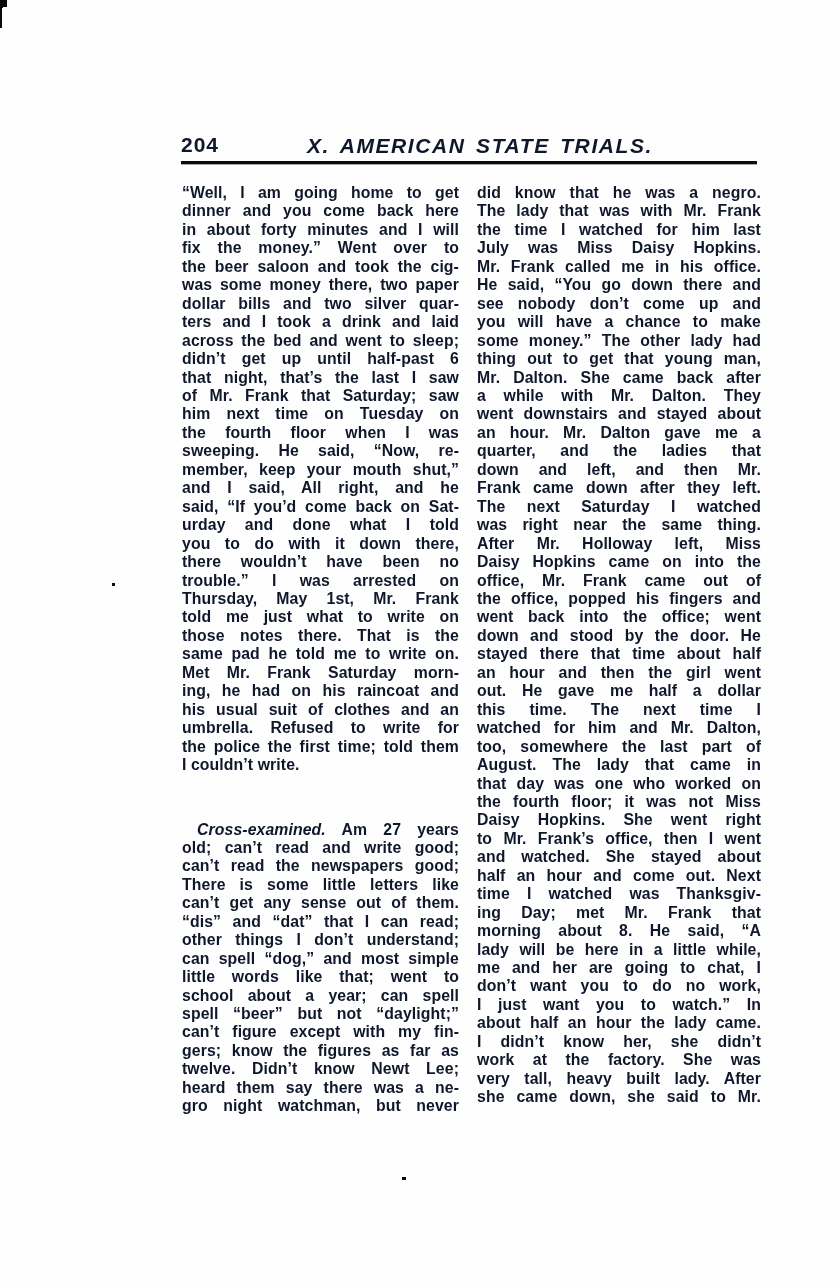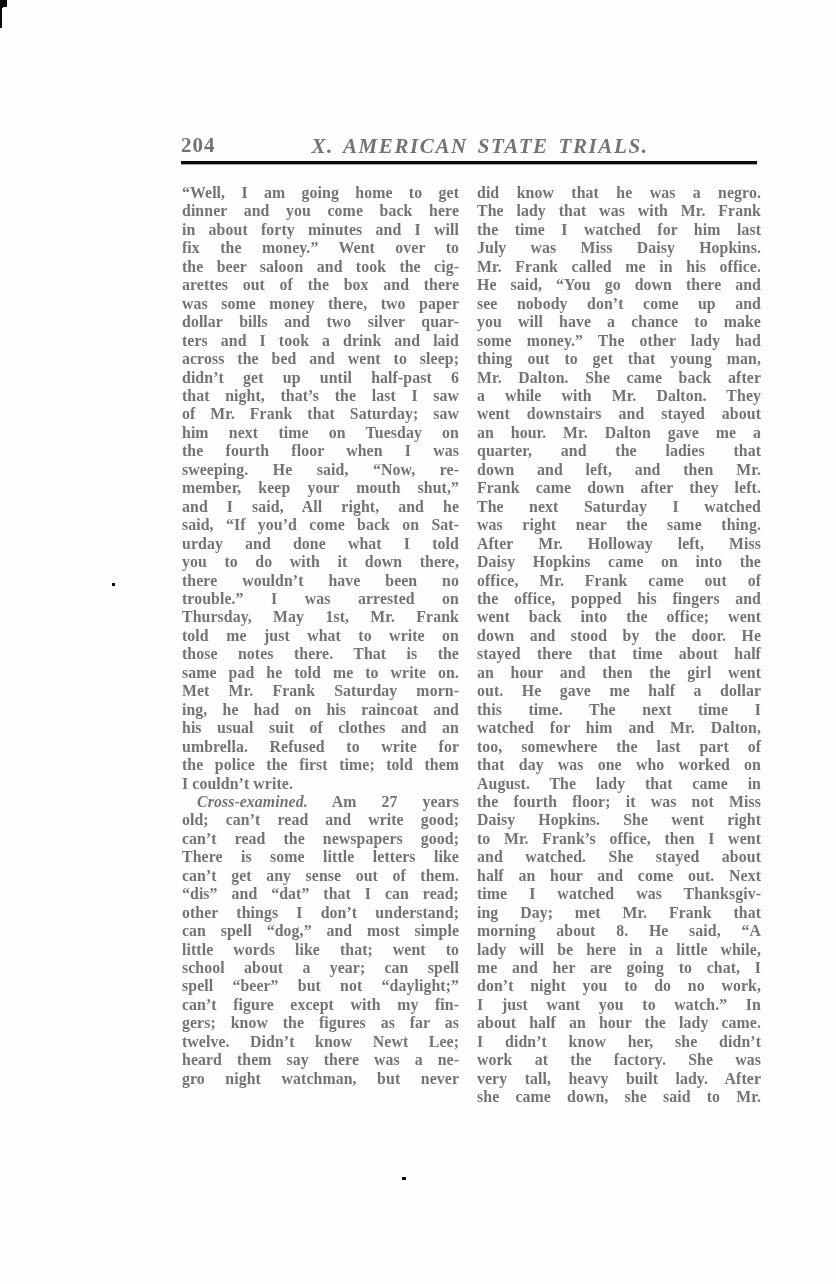--- a/index.html
+++ b/index.html
@@ -5,22 +5,22 @@
   html, body {
     margin: 0;
     padding: 0;
     background: #ffffff;
   }
   .page {
     position: relative;
     width: 836px;
     height: 1284px;
     background: #fefefe;
-    color: #737373;
-    font-family: Liberation Serif, serif;
+    color: #0f172a;
+    font-family: Liberation Sans, sans-serif;
     overflow: hidden;
   }
   
   .page-num {
     position: absolute;
     left: 181px;
     top: 133px;
     font-size: 21px;
     font-weight: 700;
     letter-spacing: 1px;
@@ -57,21 +57,21 @@
   .line {
     font-size: 15.8px;
     line-height: 18.45px;
     font-weight: 700;
     letter-spacing: 0.1px;
     text-align: justify;
     text-align-last: justify;
     white-space: normal;
   }
   .line.end { text-align-last: left; }
-  .line.indent { text-indent: 15px; }
+  .line.indent { text-indent: 15px; margin-top: 46px; }
   .line em { font-style: italic; font-weight: 700; }
   
   .artifact {
     position: absolute;
     background: #0a0a0a;
   }
 </style>
 </head>
 <body>
 
@@ -95,21 +95,20 @@
   <div class="page-num">204</div>
   <div class="running-title">X.  AMERICAN STATE TRIALS.</div>
   <div class="header-rule"></div>
 
   <div class="col col-left">
       <div class="line">“Well, I am going home to get</div>
       <div class="line">dinner and you come back here</div>
       <div class="line">in about forty minutes and I will</div>
       <div class="line">fix the money.” Went over to</div>
       <div class="line">the beer saloon and took the cig-</div>
-      <div class="line">arettes out of the box and there</div>
       <div class="line">was some money there, two paper</div>
       <div class="line">dollar bills and two silver quar-</div>
       <div class="line">ters and I took a drink and laid</div>
       <div class="line">across the bed and went to sleep;</div>
       <div class="line">didn’t get up until half-past 6</div>
       <div class="line">that night, that’s the last I saw</div>
       <div class="line">of Mr. Frank that Saturday; saw</div>
       <div class="line">him next time on Tuesday on</div>
       <div class="line">the fourth floor when I was</div>
       <div class="line">sweeping. He said, “Now, re-</div>
@@ -172,33 +171,33 @@
       <div class="line">office, Mr. Frank came out of</div>
       <div class="line">the office, popped his fingers and</div>
       <div class="line">went back into the office; went</div>
       <div class="line">down and stood by the door. He</div>
       <div class="line">stayed there that time about half</div>
       <div class="line">an hour and then the girl went</div>
       <div class="line">out. He gave me half a dollar</div>
       <div class="line">this time. The next time I</div>
       <div class="line">watched for him and Mr. Dalton,</div>
       <div class="line">too, somewhere the last part of</div>
+      <div class="line">August. The lady that came in</div>
       <div class="line">that day was one who worked on</div>
-      <div class="line">August. The lady that came in</div>
       <div class="line">the fourth floor; it was not Miss</div>
       <div class="line">Daisy Hopkins. She went right</div>
       <div class="line">to Mr. Frank’s office, then I went</div>
       <div class="line">and watched. She stayed about</div>
       <div class="line">half an hour and come out. Next</div>
       <div class="line">time I watched was Thanksgiv-</div>
       <div class="line">ing Day; met Mr. Frank that</div>
       <div class="line">morning about 8. He said, “A</div>
       <div class="line">lady will be here in a little while,</div>
       <div class="line">me and her are going to chat, I</div>
-      <div class="line">don’t night you to do no work,</div>
+      <div class="line">don’t want you to do no work,</div>
       <div class="line">I just want you to watch.” In</div>
       <div class="line">about half an hour the lady came.</div>
       <div class="line">I didn’t know her, she didn’t</div>
       <div class="line">work at the factory. She was</div>
       <div class="line">very tall, heavy built lady. After</div>
       <div class="line">she came down, she said to Mr.</div>
     </div>
 
 </div>
 

